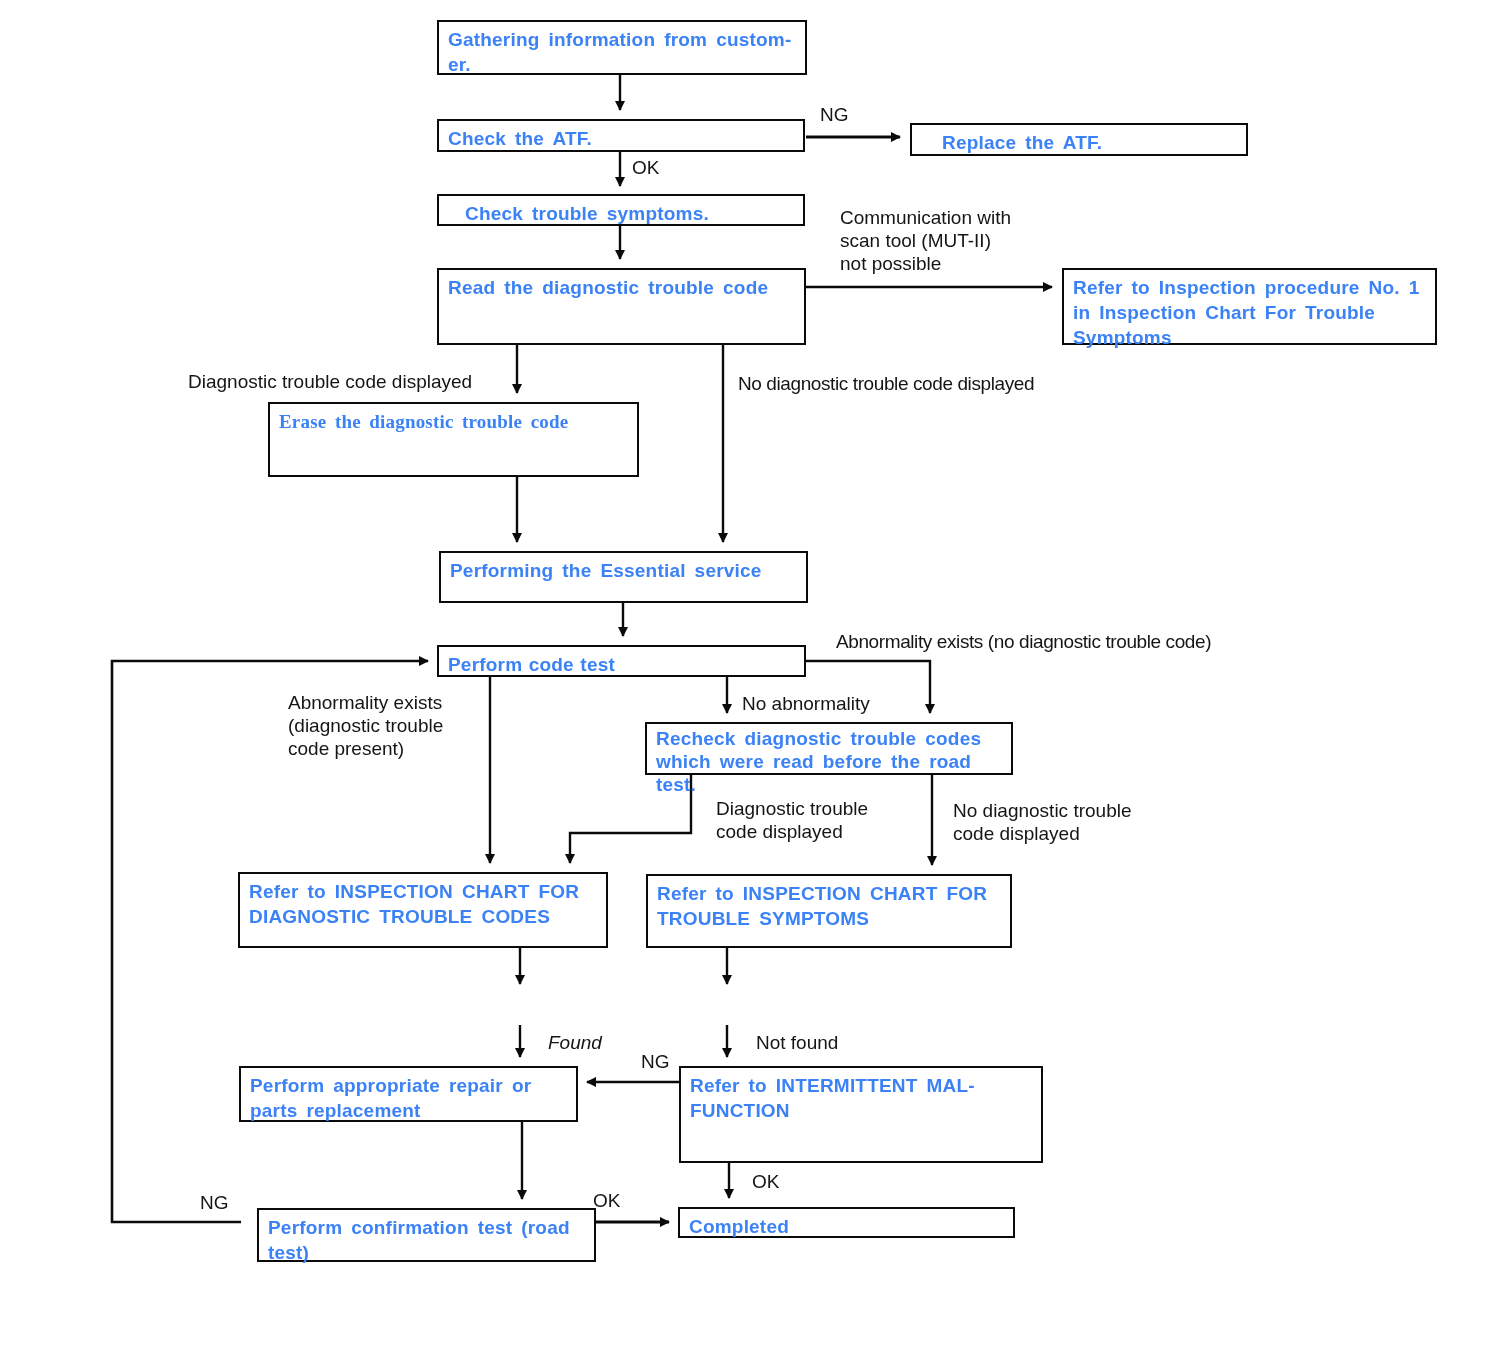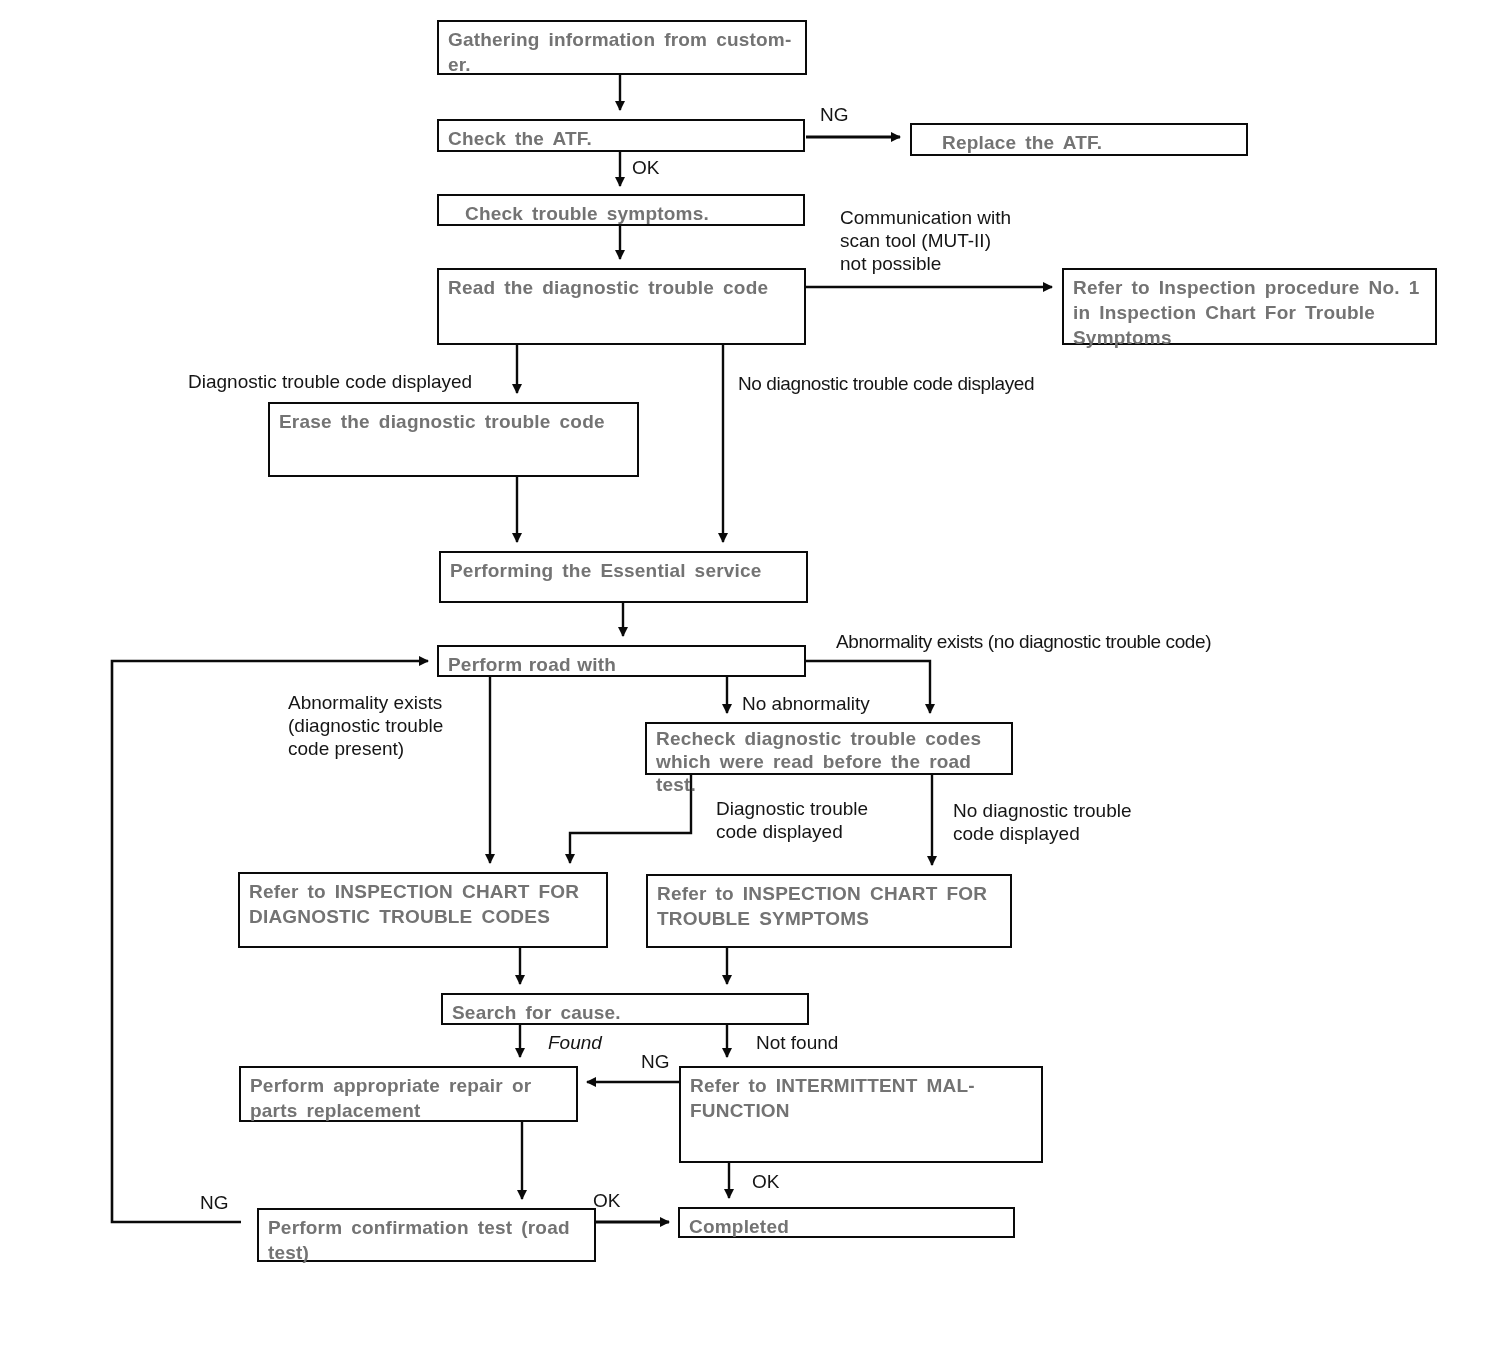--- a/index.html
+++ b/index.html
@@ -8,21 +8,21 @@
     font-family:"Liberation Sans","DejaVu Sans",sans-serif;color:#0c0c0c;
     overflow:hidden;
   }
   #wires{position:absolute;left:0;top:0;z-index:1;}
   .box{
     position:absolute;z-index:2;background:#ffffff;border:2.5px solid #0a0a0a;
     box-sizing:border-box;padding:5px 9px;
   }
   .box .lbl{
     display:block;font-weight:700;font-size:19px;line-height:25px;
-    letter-spacing:0.2px;word-spacing:3.5px;white-space:pre-line;color:#737373;
+    letter-spacing:0.2px;word-spacing:3.5px;white-space:pre-line;color:#3b82f6;
   }
   .flabel{
     position:absolute;z-index:2;font-size:19px;line-height:23px;font-weight:400;
     color:#151515;white-space:pre-line;letter-spacing:0px;
   }
   .flabel.tight{letter-spacing:-0.4px;}
 </style>
 </head>
 <body>
 
@@ -81,50 +81,47 @@
   <div class="box" style="left:437px;top:268px;width:369px;height:77px;">
     <span class="lbl">Read the diagnostic trouble code</span>
   </div>
 
   <div class="box" style="left:1062px;top:268px;width:375px;height:77px;">
     <span class="lbl">Refer to Inspection procedure No. 1
 in Inspection Chart For Trouble
 Symptoms</span>
   </div>
 
-  <div class="box" style="left:268px;top:402px;width:371px;height:75px;">
+  <div class="box" style="left:268px;top:402px;width:371px;height:75px;font-family:Liberation Serif, serif;">
     <span class="lbl">Erase the diagnostic trouble code</span>
   </div>
 
   <div class="box" style="left:439px;top:551px;width:369px;height:52px;">
     <span class="lbl">Performing the Essential service</span>
   </div>
 
   <div class="box" style="left:437px;top:645px;width:369px;height:32px;">
-    <span class="lbl" style="word-spacing:1px;">Perform road with</span>
+    <span class="lbl" style="word-spacing:1px;">Perform code test</span>
   </div>
 
   <div class="box" style="left:645px;top:722px;width:368px;height:53px;padding-top:3px;">
     <span class="lbl" style="line-height:23px;">Recheck diagnostic trouble codes
 which were read before the road test.</span>
   </div>
 
   <div class="box" style="left:238px;top:872px;width:370px;height:76px;">
     <span class="lbl">Refer to INSPECTION CHART FOR
 DIAGNOSTIC TROUBLE CODES</span>
   </div>
 
   <div class="box" style="left:646px;top:874px;width:366px;height:74px;">
     <span class="lbl">Refer to INSPECTION CHART FOR
 TROUBLE SYMPTOMS</span>
   </div>
 
-  <div class="box" style="left:441px;top:993px;width:368px;height:32px;">
-    <span class="lbl">Search for cause.</span>
-  </div>
 
   <div class="box" style="left:239px;top:1066px;width:339px;height:56px;">
     <span class="lbl">Perform appropriate repair or
 parts replacement</span>
   </div>
 
   <div class="box" style="left:679px;top:1066px;width:364px;height:97px;">
     <span class="lbl">Refer to INTERMITTENT MAL-
 FUNCTION</span>
   </div>

